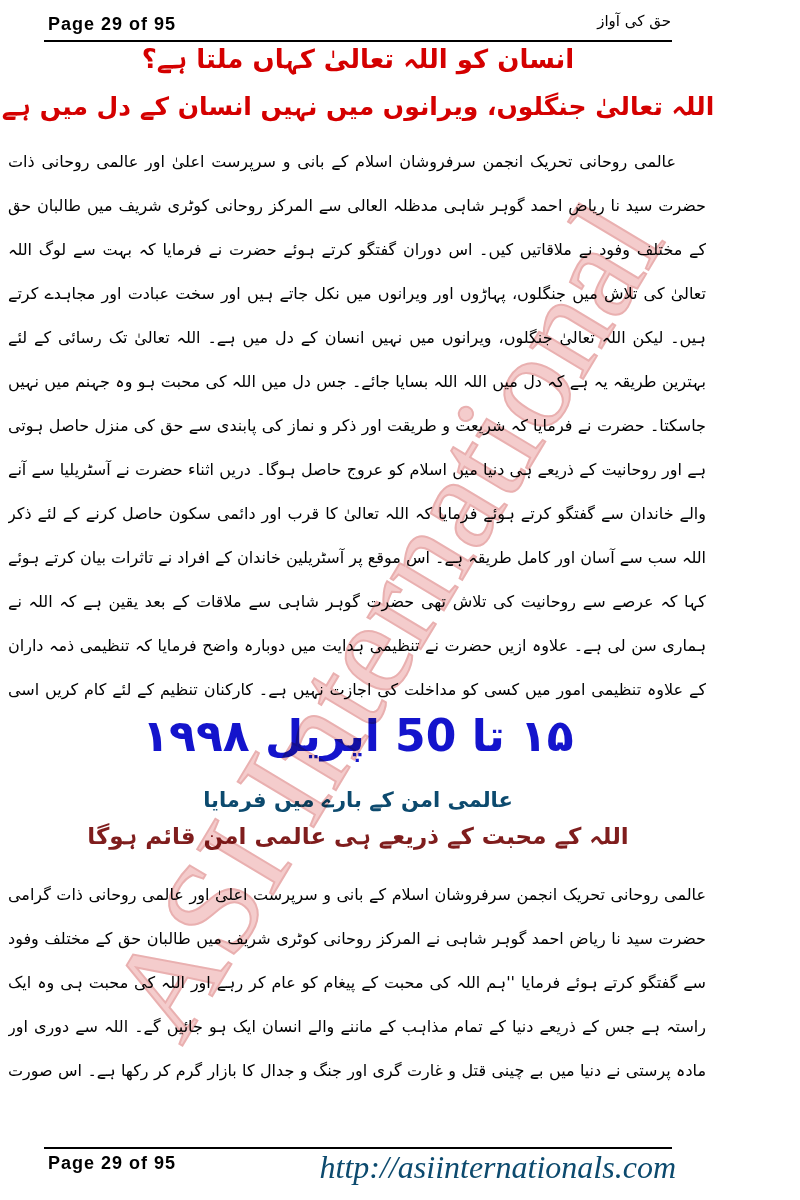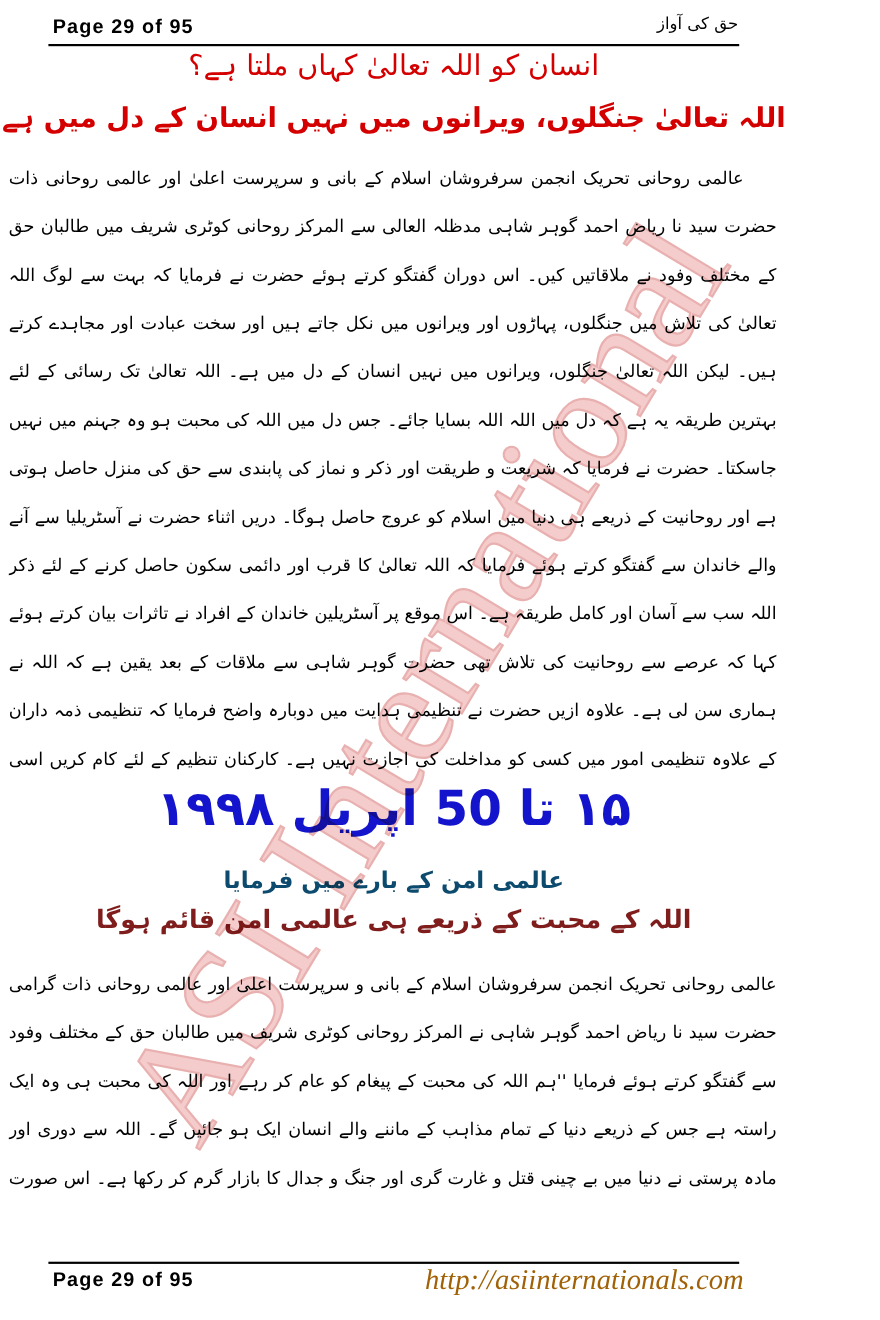--- a/index.html
+++ b/index.html
@@ -33,28 +33,28 @@
   .ftr-left{
     position:absolute;top:1153px;left:48px;
     font-family:"Liberation Sans",sans-serif;
     font-size:18px;font-weight:bold;color:#000;
     letter-spacing:1px;
   }
   .ftr-url{
     position:absolute;top:1149px;right:40px;
     font-family:"Liberation Serif",serif;
     font-style:italic;
-    font-size:26px;color:#a16207;
+    font-size:32px;color:#0c4a6e;
     text-decoration:none;
   }
   
   .red-h1{
     position:absolute;top:44px;left:0;right:0;
     text-align:center;white-space:nowrap;
-    font-size:26px;font-weight:normal;color:#d40000;
+    font-size:26px;font-weight:bold;color:#d40000;
     direction:rtl;
   }
   .red-h2{
     position:absolute;top:92px;left:0;right:0;
     text-align:center;white-space:nowrap;
     font-size:25px;font-weight:bold;color:#d40000;
     direction:rtl;
   }
   .blue-date{
     position:absolute;top:710px;left:0;right:0;

